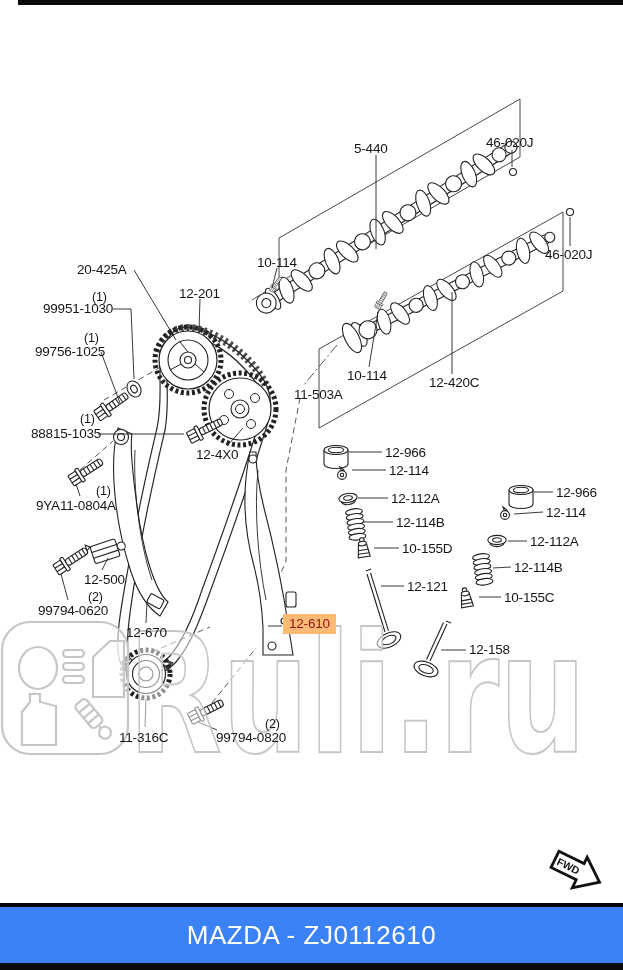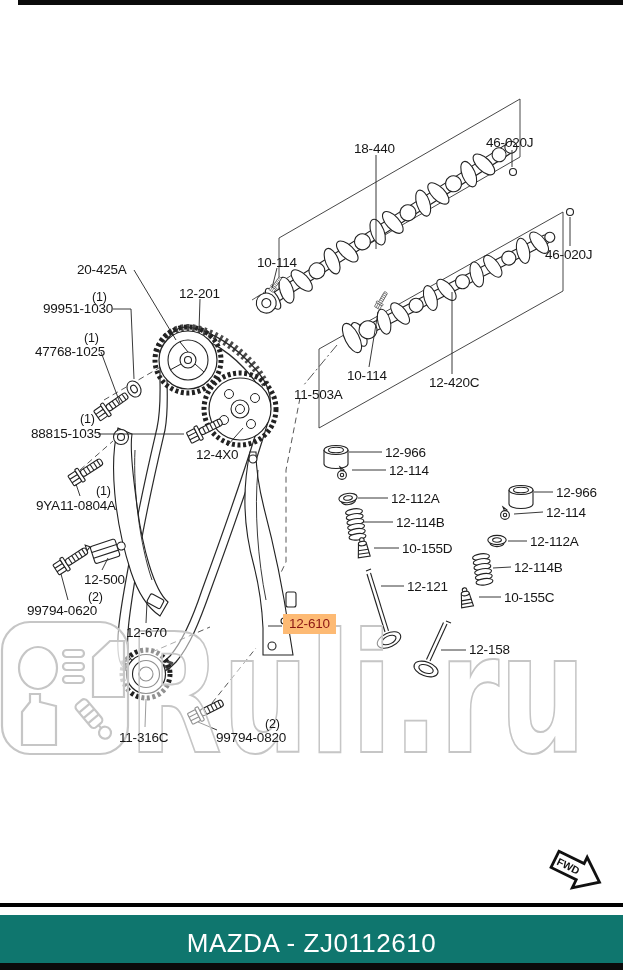--- a/index.html
+++ b/index.html
@@ -5,23 +5,23 @@
   html,body{margin:0;padding:0;background:#fff;}
   .stage{position:relative;width:623px;height:970px;background:#fff;overflow:hidden;
          font-family:"Liberation Sans", sans-serif;}
   .topbar{position:absolute;left:18px;right:0;top:0;height:5px;background:#0b0b0b;}
   .art,.wm{position:absolute;left:0;top:0;}
   .lbl{position:absolute;font-size:13.5px;line-height:15px;color:#161616;
        white-space:nowrap;letter-spacing:-0.2px;}
   .qty{font-size:12.5px;}
   .hl{background:#fdba74;color:#8C1713;padding:2px 6px 3px;font-size:13.5px;}
   .footerline{position:absolute;left:0;right:0;top:903px;height:4px;background:#000;}
-  .footer{position:absolute;left:0;right:0;top:907px;height:56px;background:#0f766e;
+  .footer{position:absolute;left:0;right:0;top:907px;height:56px;background:#3b82f6;
           display:flex;align-items:center;justify-content:center;gap:36px;
-          color:#fff;font-size:26px;letter-spacing:0.5px;margin-top:8px;}
+          color:#fff;font-size:26px;letter-spacing:0.5px;}
   .footerbottom{position:absolute;left:0;right:0;top:963px;height:7px;background:#0b0b0b;}
 </style>
 </head>
 <body>
 
 <div class="stage">
 
   <div class="topbar"></div>
 
   <svg class="art" width="623" height="970" viewBox="0 0 623 970">
@@ -303,50 +303,50 @@
         <line x1="-7" y1="-18" x2="7" y2="-18"></line>
           <line x1="-7" y1="-11" x2="7" y2="-11"></line>
         <line x1="-7" y1="-4" x2="7" y2="-4"></line>
         <circle cx="0" cy="14" r="6"></circle>
         <line x1="0" y1="4" x2="0" y2="8"></line>
       </g>
     </g>
     <text transform="translate(128,752) scale(0.74,1)" font-size="165" font-weight="bold" font-family="DejaVu Sans, sans-serif" fill="rgba(255,255,255,0.5)" stroke="#c6c6c6" stroke-width="2">Ruli.ru</text>
   </svg>
 
-  <div class="lbl" style="left:354px;top:141px">18-440</div>
+  <div class="lbl" style="left:354px;top:141px">5-440</div>
   <div class="lbl" style="left:486px;top:135px">46-020J</div>
   <div class="lbl" style="left:545px;top:247px">46-020J</div>
   <div class="lbl" style="left:257px;top:255px">10-114</div>
   <div class="lbl" style="left:77px;top:262px">20-425A</div>
   <div class="lbl" style="left:179px;top:286px">12-201</div>
   <div class="lbl qty" style="left:92px;top:290px">(1)</div>
   <div class="lbl" style="left:43px;top:301px">99951-1030</div>
   <div class="lbl qty" style="left:84px;top:331px">(1)</div>
-  <div class="lbl" style="left:35px;top:344px">47768-1025</div>
+  <div class="lbl" style="left:35px;top:344px">99756-1025</div>
   <div class="lbl" style="left:347px;top:368px">10-114</div>
   <div class="lbl" style="left:429px;top:375px">12-420C</div>
   <div class="lbl" style="left:294px;top:387px">11-503A</div>
   <div class="lbl qty" style="left:80px;top:412px">(1)</div>
   <div class="lbl" style="left:31px;top:426px">88815-1035</div>
   <div class="lbl" style="left:196px;top:447px">12-4X0</div>
   <div class="lbl" style="left:385px;top:445px">12-966</div>
   <div class="lbl" style="left:389px;top:463px">12-114</div>
   <div class="lbl qty" style="left:96px;top:484px">(1)</div>
   <div class="lbl" style="left:36px;top:498px">9YA11-0804A</div>
   <div class="lbl" style="left:391px;top:491px">12-112A</div>
   <div class="lbl" style="left:396px;top:515px">12-114B</div>
   <div class="lbl" style="left:556px;top:485px">12-966</div>
   <div class="lbl" style="left:546px;top:505px">12-114</div>
   <div class="lbl" style="left:402px;top:541px">10-155D</div>
   <div class="lbl" style="left:530px;top:534px">12-112A</div>
   <div class="lbl" style="left:84px;top:572px">12-500</div>
   <div class="lbl" style="left:514px;top:560px">12-114B</div>
   <div class="lbl qty" style="left:88px;top:590px">(2)</div>
-  <div class="lbl" style="left:27px;top:603px">99794-0620</div>
+  <div class="lbl" style="left:38px;top:603px">99794-0620</div>
   <div class="lbl" style="left:407px;top:579px">12-121</div>
   <div class="lbl" style="left:504px;top:590px">10-155C</div>
   <div class="lbl" style="left:126px;top:625px">12-670</div>
   <div class="lbl hl" style="left:283px;top:614px">12-610</div>
   <div class="lbl" style="left:469px;top:642px">12-158</div>
   <div class="lbl" style="left:119px;top:730px">11-316C</div>
   <div class="lbl qty" style="left:265px;top:717px">(2)</div>
   <div class="lbl" style="left:216px;top:730px">99794-0820</div>
 
   <div class="footerline"></div>

